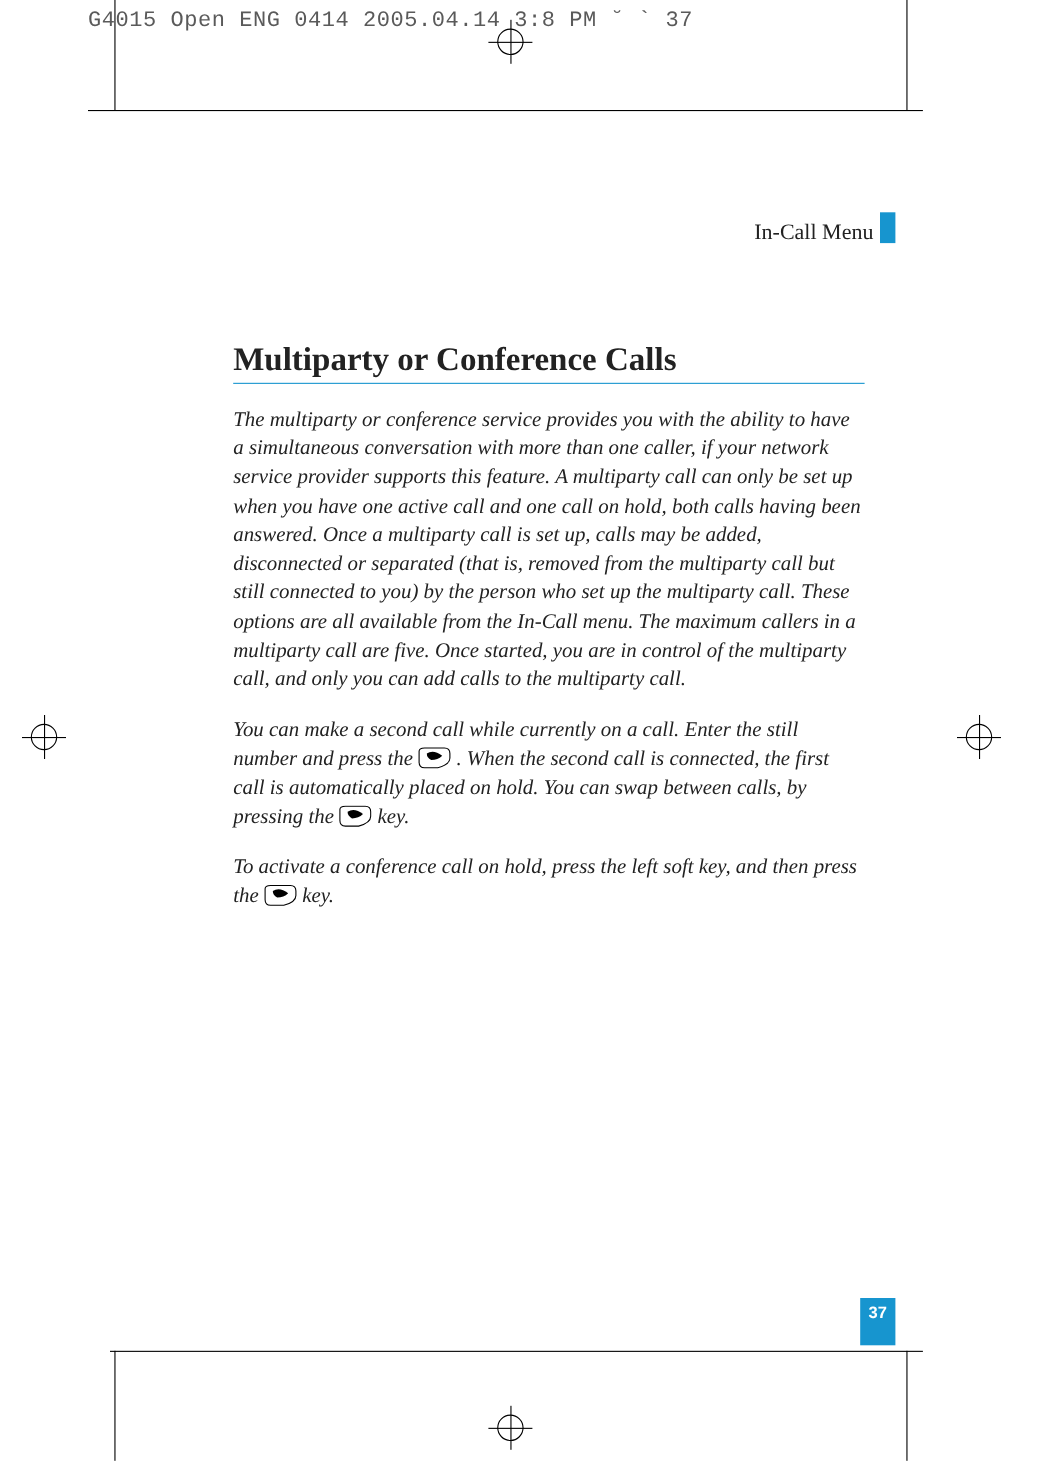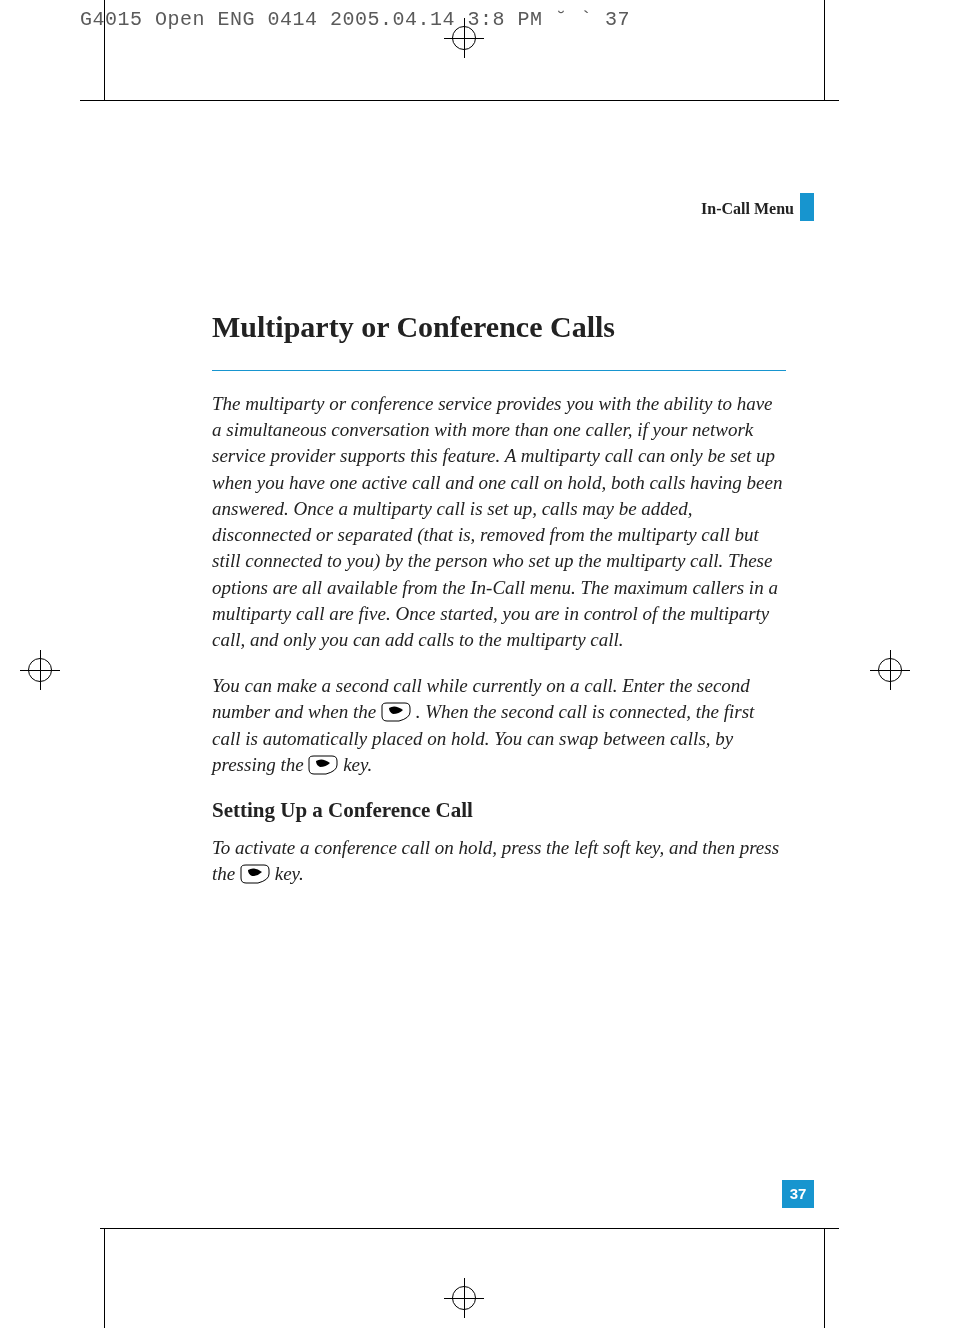--- a/index.html
+++ b/index.html
@@ -18,32 +18,32 @@
   .reg-mark { position: absolute; width: 40px; height: 40px; }
   .reg-mark::before, .reg-mark::after { content: ""; position: absolute; background: #000; }
   .reg-mark::before { left: 0; right: 0; top: 50%; height: 1px; }
   .reg-mark::after  { top: 0; bottom: 0; left: 50%; width: 1px; }
   .reg-mark .circ { position: absolute; left: 8px; top: 8px; width: 24px; height: 24px; border: 1px solid #000; border-radius: 50%; }
   .reg-top { left: 444px; top: 18px; }
   .reg-bottom { left: 444px; top: 1278px; }
   .reg-left { left: 20px; top: 650px; }
   .reg-right { left: 870px; top: 650px; }
 
-  .running-head { position: absolute; right: 160px; top: 200px; font-weight: bold; font-size: 16px; text-align: right; }
+  .running-head { position: absolute; right: 160px; top: 200px; font-weight: normal; font-size: 20px; text-align: right; }
   .head-square { position: absolute; right: 140px; top: 193px; width: 14px; height: 28px; background: #1795cf; }
 
   .content { position: absolute; left: 212px; top: 310px; width: 574px; }
 
-  h1.title { font-size: 30px; font-weight: bold; padding-bottom: 26px; border-bottom: 1px solid #1795cf; margin-bottom: 20px; }
+  h1.title { font-size: 30px; font-weight: bold; padding-bottom: 4px; border-bottom: 1px solid #1795cf; margin-bottom: 20px; }
 
   p.body { font-size: 19px; line-height: 1.38; margin-bottom: 20px; font-style: italic; }
 
   h2.sub { font-size: 21px; font-weight: bold; margin-top: 12px; margin-bottom: 12px; }
 
-  .page-num { position: absolute; right: 140px; top: 1180px; width: 32px; height: 28px; background: #1795cf; color: #fff; font-family: Helvetica, Arial, sans-serif; font-size: 15px; font-weight: bold; text-align: center; line-height: 28px; }
+  .page-num { position: absolute; right: 140px; top: 1180px; width: 32px; height: 43px; background: #1795cf; color: #fff; font-family: Helvetica, Arial, sans-serif; font-size: 15px; font-weight: bold; text-align: center; line-height: 28px; }
 
   .send-key { display: inline-block; vertical-align: -4px; width: 30px; height: 20px; }
   .send-key svg { width: 30px; height: 20px; display: block; }
 </style>
 </head>
 <body>
 
 <div class="page">
 
   <div class="proof-header">G4015 Open ENG 0414  2005.04.14 3:8 PM  ˘   ` 37</div>
@@ -70,38 +70,37 @@
 
   <div class="running-head">In-Call Menu</div>
   <div class="head-square"></div>
 
   <div class="content">
     <h1 class="title">Multiparty or Conference Calls</h1>
 
     <p class="body">The multiparty or conference service provides you with the ability to have a simultaneous conversation with more than one caller, if your network service provider supports this feature. A multiparty call can only be set up when you have one active call and one call on hold, both calls having been answered. Once a multiparty call is set up, calls may be added, disconnected or separated (that is, removed from the multiparty call but still connected to you) by the person who set up the multiparty call. These options are all available from the In-Call menu. The maximum callers in a multiparty call are five. Once started, you are in control of the multiparty call, and only you can add calls to the multiparty call.</p>
 
     <p class="body">
-      <span>You can make a second call while currently on a call. Enter the second number and when the </span>
+      <span>You can make a second call while currently on a call. Enter the still number and press the </span>
       <span class="send-key">
         <svg viewBox="0 0 30 20">
             <path d="M1 4 Q1 1 6 1 L24 1 Q29 1 29 6 L29 10 Q29 16 18 19 L6 19 Q1 19 1 14 Z" fill="none" stroke="#000" stroke-width="1"></path>
             <path d="M8 6 Q14 2 22 8 Q18 12 12 12 Q8 10 8 6 Z" fill="#000"></path>
           </svg>
       </span>
       <span> . When the second call is connected, the first call is automatically placed on hold. You can swap between calls, by pressing the </span>
       <span class="send-key">
         <svg viewBox="0 0 30 20">
             <path d="M1 4 Q1 1 6 1 L24 1 Q29 1 29 6 L29 10 Q29 16 18 19 L6 19 Q1 19 1 14 Z" fill="none" stroke="#000" stroke-width="1"></path>
             <path d="M8 6 Q14 2 22 8 Q18 12 12 12 Q8 10 8 6 Z" fill="#000"></path>
           </svg>
       </span>
       <span> key.</span>
     </p>
 
-    <h2 class="sub">Setting Up a Conference Call</h2>
 
     <p class="body">
       <span>To activate a conference call on hold, press the left soft key, and then press the </span>
       <span class="send-key">
         <svg viewBox="0 0 30 20">
             <path d="M1 4 Q1 1 6 1 L24 1 Q29 1 29 6 L29 10 Q29 16 18 19 L6 19 Q1 19 1 14 Z" fill="none" stroke="#000" stroke-width="1"></path>
             <path d="M8 6 Q14 2 22 8 Q18 12 12 12 Q8 10 8 6 Z" fill="#000"></path>
           </svg>
       </span>
       <span> key.</span>

